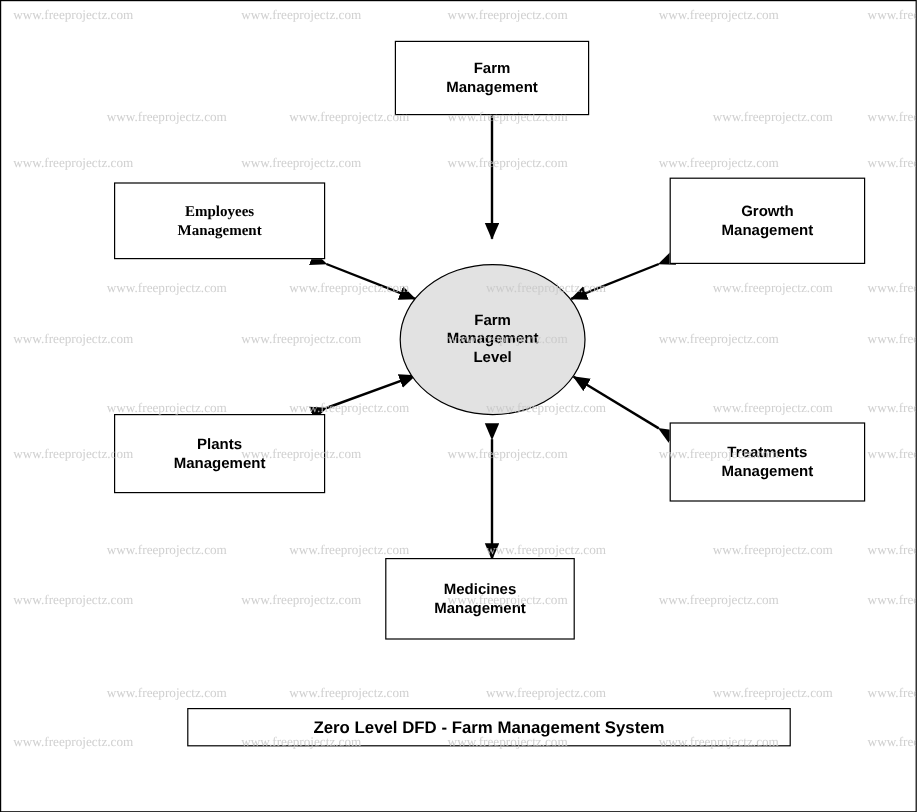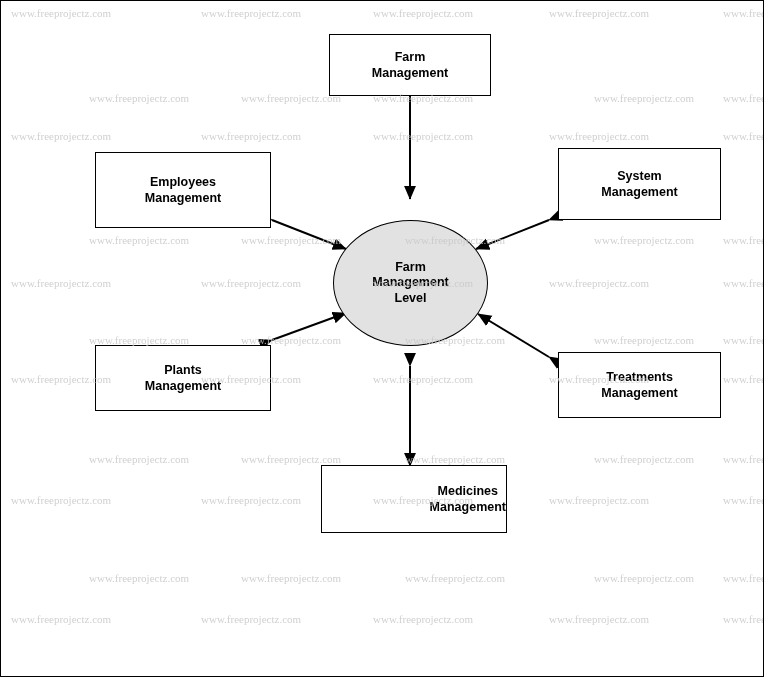--- a/index.html
+++ b/index.html
@@ -129,55 +129,56 @@
     </div>
   </div>
 
   <div class="entity" style="left:328px; top:33px; width:162px; height:62px;">
     <div>
       <div>Farm</div>
       <div>Management</div>
     </div>
   </div>
 
-  <div class="entity" style="left:94px; top:151px; width:176px; height:76px;">
+  <div class="entity" style="left:94px; top:151px; width:176px; height:64px;font-family:Liberation Serif, serif;">
     <div>
       <div>Employees</div>
       <div>Management</div>
     </div>
   </div>
 
   <div class="entity" style="left:557px; top:147px; width:163px; height:72px;">
     <div>
-      <div>System</div>
+      <div>Growth</div>
       <div>Management</div>
     </div>
   </div>
 
   <div class="entity" style="left:94px; top:344px; width:176px; height:66px;">
     <div>
       <div>Plants</div>
       <div>Management</div>
     </div>
   </div>
 
   <div class="entity" style="left:557px; top:351px; width:163px; height:66px;">
     <div>
       <div>Treatments</div>
       <div>Management</div>
     </div>
   </div>
 
-  <div class="entity" style="left:320px; top:464px; width:186px; height:68px;justify-content:flex-end;">
+  <div class="entity" style="left:320px; top:464px; width:158px; height:68px;">
     <div>
       <div>Medicines</div>
       <div>Management</div>
     </div>
   </div>
 
+  <div class="caption" style="left:155px; top:589px; width:503px; height:32px;">Zero Level DFD - Farm Management System</div>
 
   <div id="watermarks">
       <div class="wm" style="left: 10px; top: 6px; color: rgb(200, 200, 200);">www.freeprojectz.com</div>
       <div class="wm" style="left: 200px; top: 6px; color: rgb(200, 200, 200);">www.freeprojectz.com</div>
       <div class="wm" style="left: 372px; top: 6px; color: rgb(200, 200, 200);">www.freeprojectz.com</div>
       <div class="wm" style="left: 548px; top: 6px; color: rgb(200, 200, 200);">www.freeprojectz.com</div>
       <div class="wm" style="left: 722px; top: 6px; color: rgb(200, 200, 200);">www.freeprojectz.com</div>
       <div class="wm" style="left: 88px; top: 91px; color: rgb(200, 200, 200);">www.freeprojectz.com</div>
       <div class="wm" style="left: 240px; top: 91px; color: rgb(200, 200, 200);">www.freeprojectz.com</div>
       <div class="wm" style="left: 372px; top: 91px; color: rgb(200, 200, 200);">www.freeprojectz.com</div>

